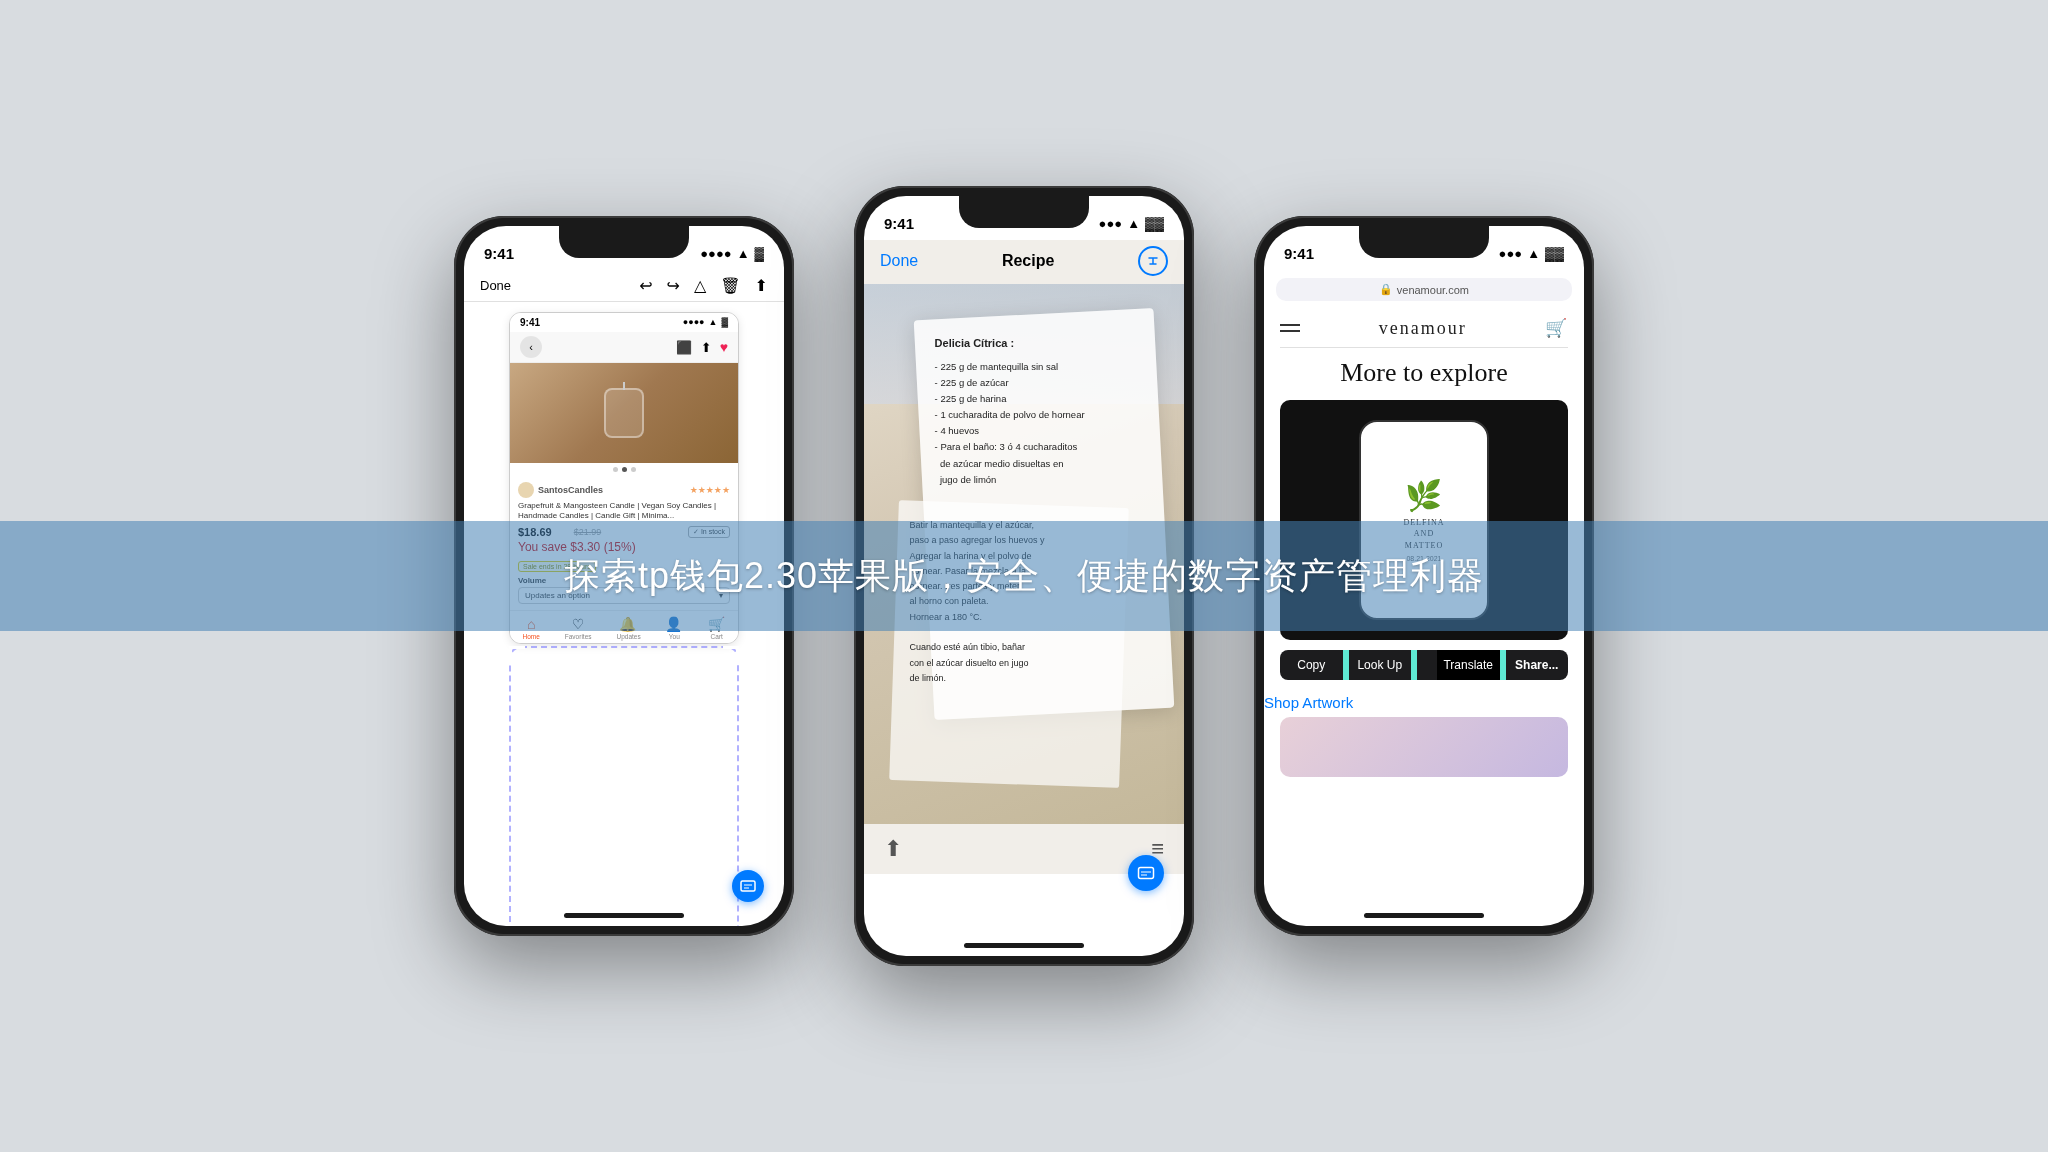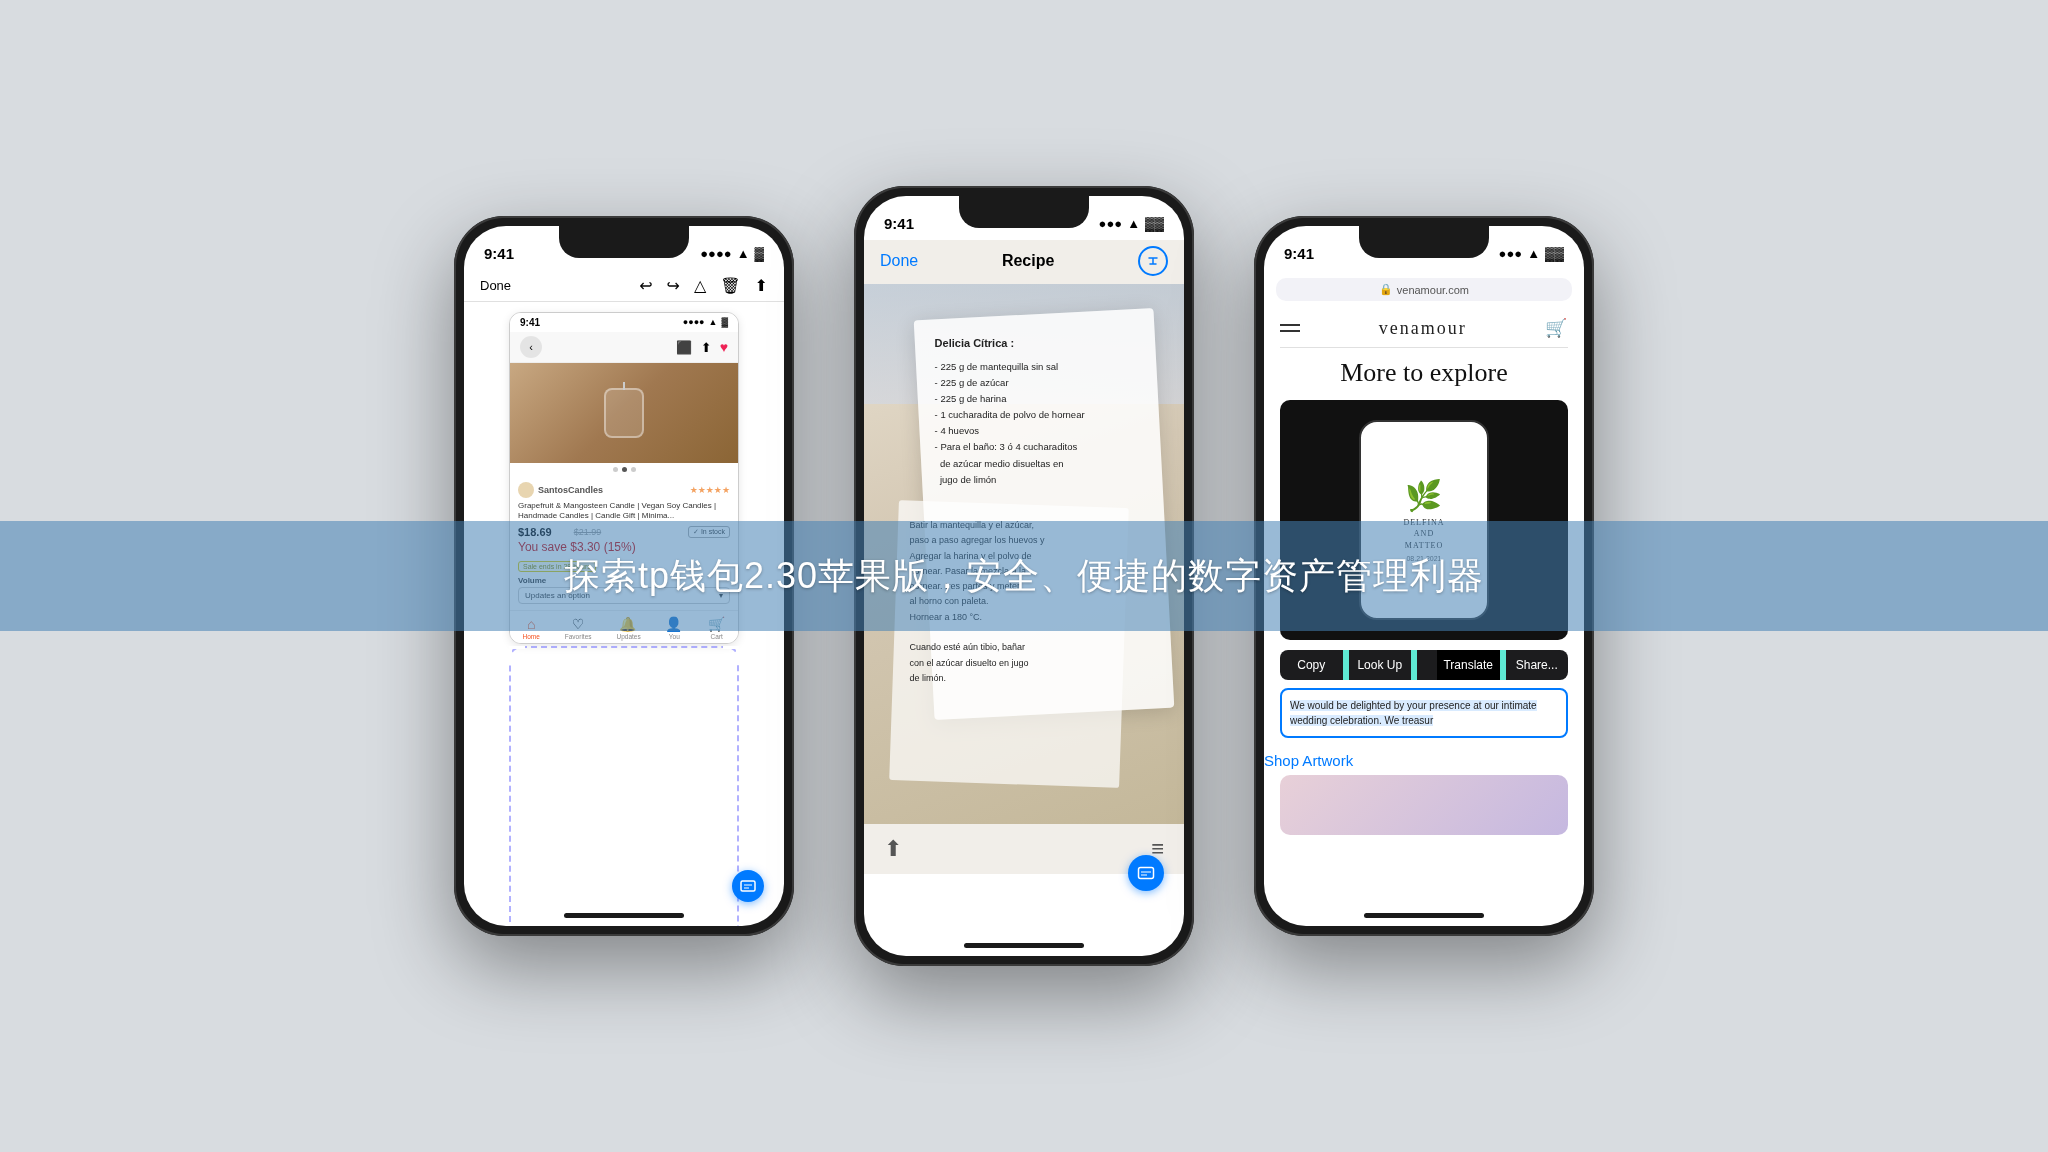--- a/index.html
+++ b/index.html
@@ -613,20 +613,21 @@
       flex: 1;
       padding: 8px 4px;
       text-align: center;
       color: white;
       font-size: 12px;
       border-right: 6px solid #5eead4;
     }
 
     .context-menu-item:last-child {
       border-right: none;
+      font-weight: bold;
     }
 
     .selected-text-area {
       background: white;
       margin: 0 16px 8px;
       padding: 8px;
       border-radius: 8px;
       border: 2px solid #007aff;
       font-size: 10px;
       color: #222;
@@ -939,23 +940,20 @@
           <span>Look Up</span>
         </div>
         <div class="context-menu-item" style="background:#000000;margin-left:20px;">
           <span>Translate</span>
         </div>
         <div class="context-menu-item">
           <span>Share...</span>
         </div>
       </div>
 
-      <div class="selected-text-area">
-        <span class="selected-text-highlight">We would be delighted by your presence at our intimate wedding celebration. We treasur</span>
-      </div>
 
       <div class="shop-artwork-link">Shop Artwork</div>
 
       <div class="blue-card"></div>
 
       <div class="home-indicator"></div>
     </div>
   </div>
 
 </div>

